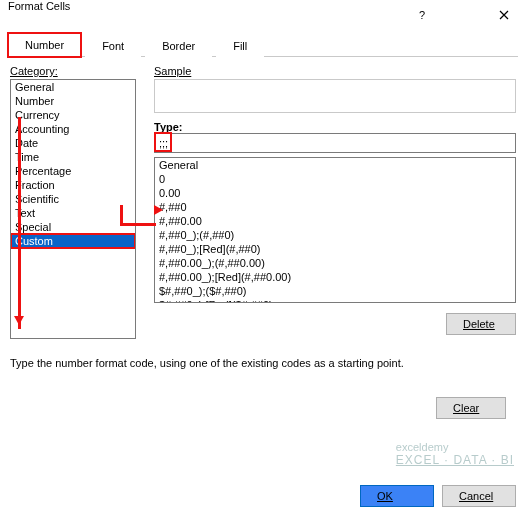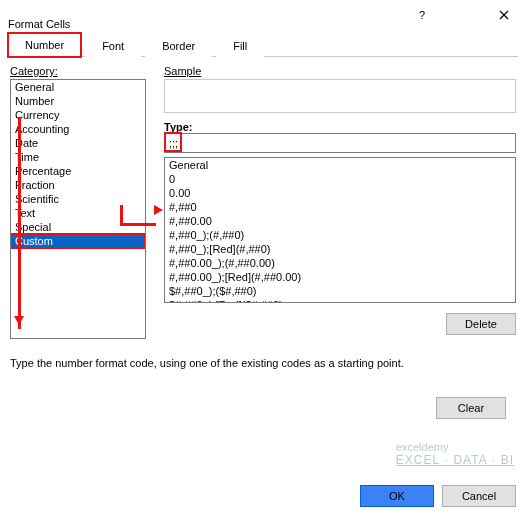--- a/index.html
+++ b/index.html
@@ -1,44 +1,44 @@
 <!DOCTYPE html>
 <html><head>
 <meta charset="utf-8">
 <style>
   * { box-sizing: border-box; font-family: "Segoe UI", Tahoma, sans-serif; font-size: 11px; }
   body { margin: 0; background: #fff; width: 526px; height: 513px; overflow: hidden; position: relative; }
-  .titlebar { display: flex; align-items: flex-end; height: 30px; padding: 0 0 0 8px; gap: 38px; }
+  .titlebar { display: flex; align-items: flex-start; height: 30px; padding: 0 0 0 8px; gap: 38px; }
   .title { flex: 1; color: #000; }
   .titlebtn { width: 44px; height: 30px; display: flex; align-items: center; justify-content: center; color: #000; }
   .titlebtn svg { width: 10px; height: 10px; }
   .tabs { display: flex; border-bottom: 1px solid #c9c9c9; margin: 2px 8px 0 8px; align-items: flex-end; position: relative; }
   .tab { padding: 5px 16px 5px 16px; border: 1px solid transparent; border-bottom: none; margin-right: 4px; position: relative; top: 1px; background: #fff; color: #000; }
   .tab.active { border-color: #c9c9c9; border-bottom: 1px solid #fff; }
   
   .tab.redbox { outline: 2px solid #e11; outline-offset: -1px; }
   .body { position: relative; padding: 8px 10px 8px 10px; }
   .row { display: flex; gap: 18px; }
-  .catcol { width: 136px; }
+  .catcol { width: 126px; }
   .catlabel { margin-bottom: 2px; text-decoration: underline; text-decoration-color: #000; text-underline-offset: 1px; }
   .listbox { border: 1px solid #7a7a7a; height: 260px; background: #fff; overflow: hidden; position: relative; }
   .listitem { padding: 1px 4px; white-space: nowrap; }
   .listitem.sel { background: #0a64c8; color: #fff; }
   .redsel { outline: 2px solid #e11; outline-offset: -1px; }
   .rightcol { flex: 1; }
   .samplelbl { margin-bottom: 2px; text-decoration: underline; text-underline-offset: 1px; }
   .samplebox { border: 1px solid #c9c9c9; height: 34px; margin-bottom: 8px; }
   .typelbl { margin-bottom: 0; font-weight: bold; }
   .typeinput-wrap { position: relative; margin-bottom: 4px; }
   .typeinput { width: 100%; border: 1px solid #7a7a7a; padding: 3px 4px; height: 20px; background: #fff; font-family: inherit; font-size: 11px; }
   .redtiny { position: absolute; left: 2px; top: 1px; width: 14px; height: 16px; outline: 2px solid #e11; pointer-events: none; }
   .codelist { border: 1px solid #7a7a7a; height: 146px; background: #fff; overflow-y: scroll; }
   .codeitem { padding: 1px 4px; white-space: nowrap; }
   .delrow { display: flex; justify-content: flex-end; margin-top: 10px; }
-  .btn { border: 1px solid #adadad; background: #e1e1e1; padding: 4px 16px; min-width: 70px; text-align: center; }
+  .btn { border: 1px solid #adadad; background: #e1e1e1; padding: 4px 16px; min-width: 70px; text-align: left; text-decoration: underline; }
   .hint { margin-top: 18px; color: #000; }
   .clearrow { display: flex; justify-content: flex-end; margin-top: 28px; padding-right: 10px; }
   .bottom { position: absolute; bottom: 6px; right: 10px; display: flex; gap: 8px; }
   .btn.ok { border: 1px solid #0067c0; background: #3b82f6; min-width: 74px; }
   .btn.cancel { min-width: 74px; }
   .watermark { position: absolute; right: 12px; bottom: 46px; color: #8aa; font-size: 14px; pointer-events: none; opacity: .6; }
   .watermark .sub { font-size: 12px; color: #8aa; letter-spacing: 1px; text-decoration: underline; }
   
   .arrow-down { position: absolute; left: 18px; top: 60px; height: 212px; width: 3px; background: #e11; z-index: 5; }
   .arrow-down::after { content: ""; position: absolute; left: -4px; bottom: -1px; border: 5px solid transparent; border-top: 9px solid #e11; }

